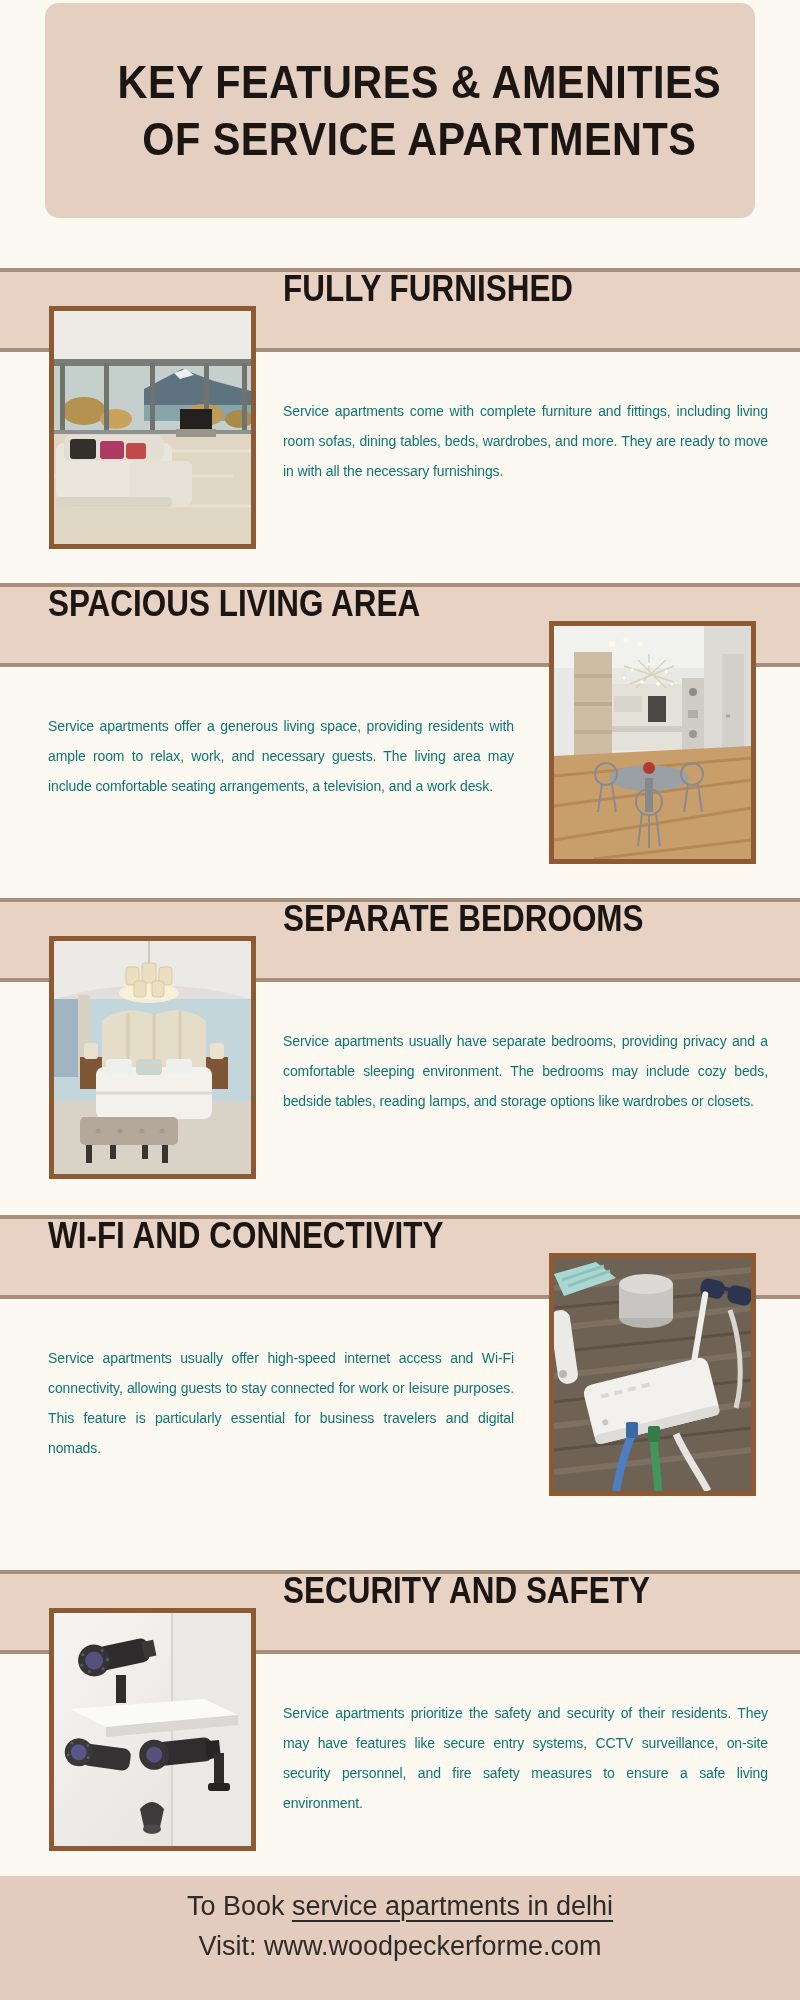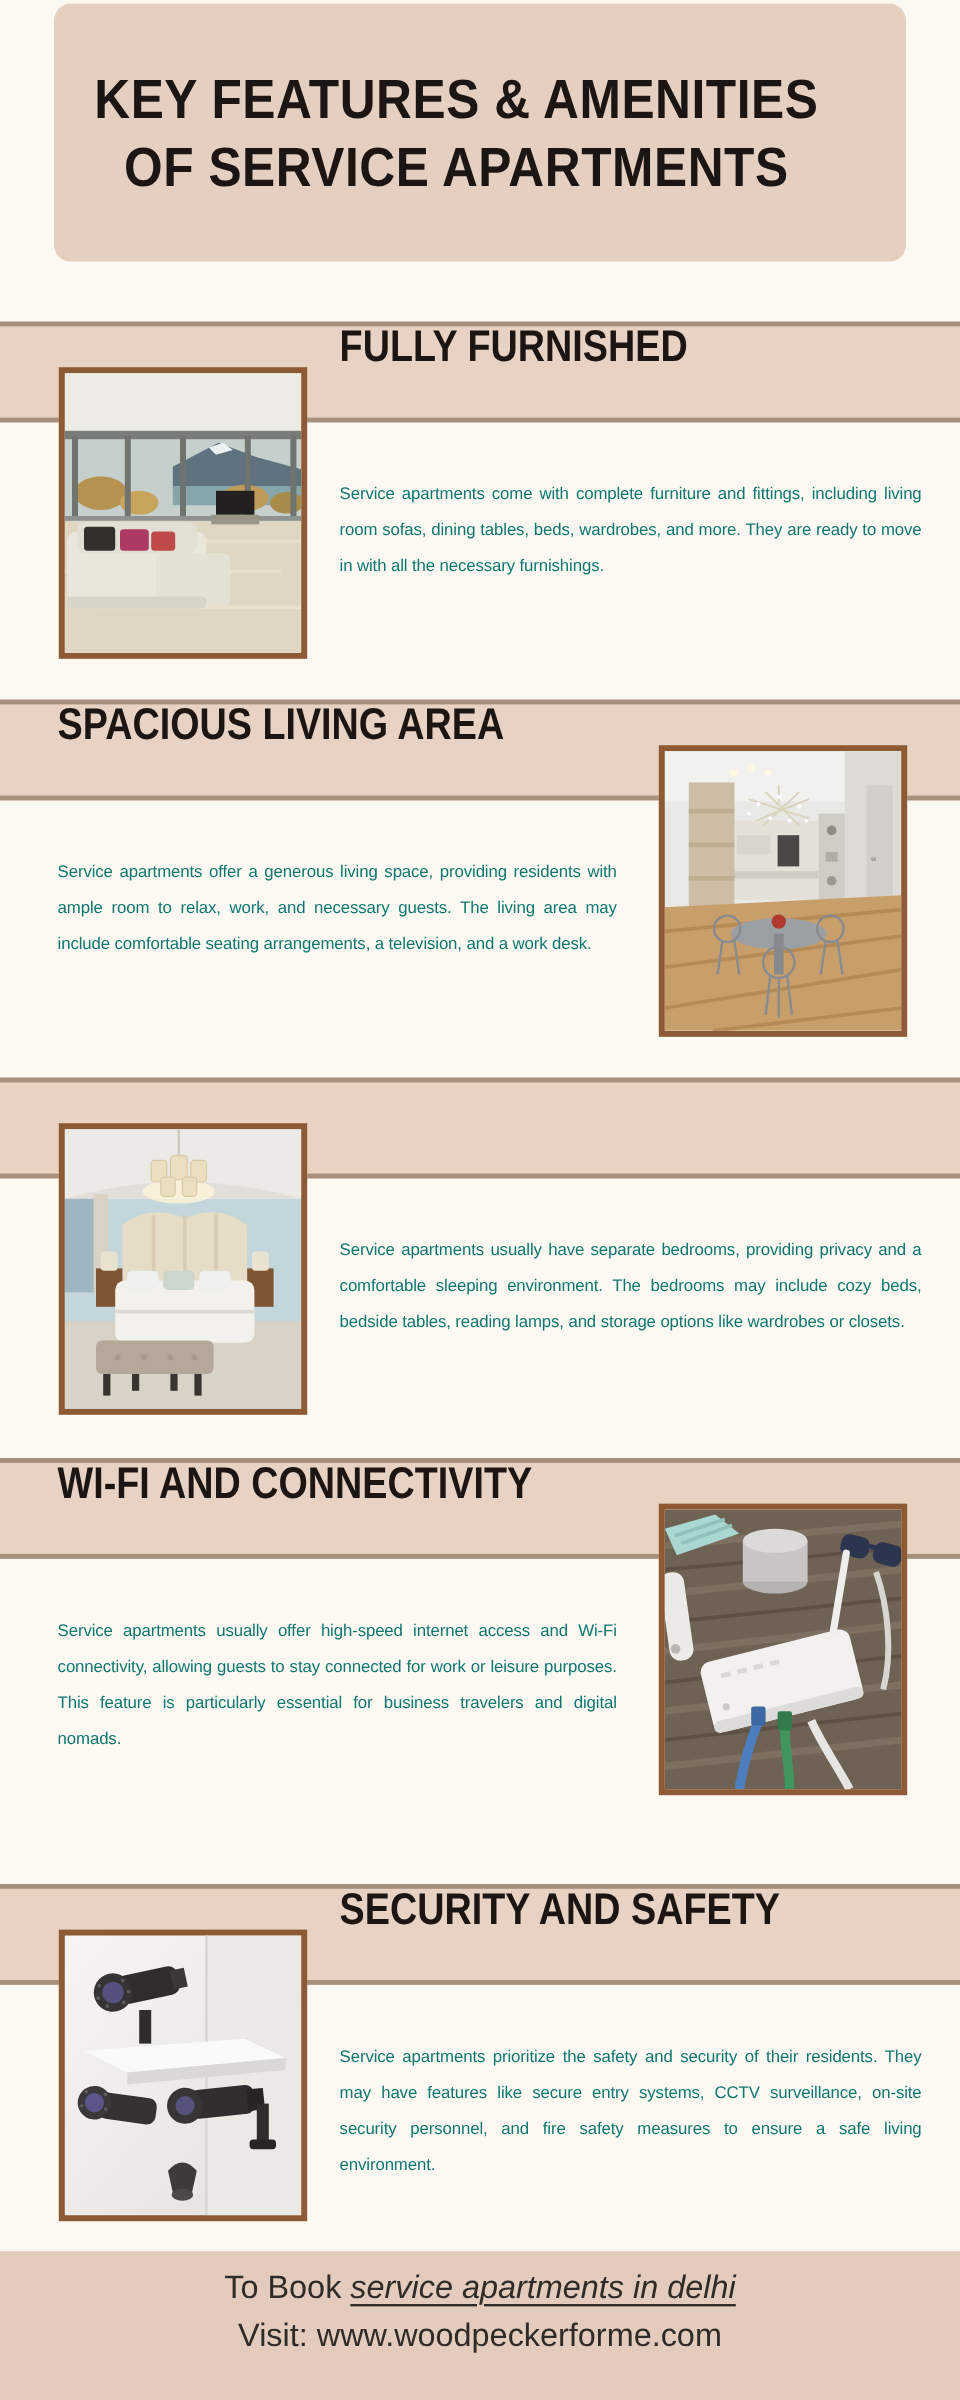--- a/index.html
+++ b/index.html
@@ -4,21 +4,21 @@
 <style>
   html,body{margin:0;padding:0;}
   .canvas{
     position:relative;width:800px;height:2000px;overflow:hidden;
     background:#fcf9f3;font-family:"Liberation Sans",sans-serif;
   }
   
   .header{
     position:absolute;left:45px;top:3px;width:710px;height:215px;
     background:#e5cfc1;border-radius:14px;
-    display:flex;flex-direction:column;align-items:flex-start;justify-content:center;
+    display:flex;flex-direction:column;align-items:flex-end;justify-content:center;
   }
   .header-title{
     transform:scaleX(0.9);transform-origin:center;
     text-align:center;font-weight:700;font-size:46px;line-height:57px;
     letter-spacing:0.5px;color:#1b1613;
   }
   .header-title span{display:block;}
   
   .section{position:absolute;left:0;width:800px;height:317px;}
   .band{
@@ -48,21 +48,20 @@
   
   .footer{
     position:absolute;left:0;top:1876px;width:800px;height:124px;box-sizing:border-box;
     background:#e3ccbe;text-align:center;padding-top:16px;
     color:#2f2b28;font-size:27px;
   }
   .footer-line{line-height:28px;margin-bottom:12px;}
   .booking-link{
     text-decoration:underline;text-decoration-thickness:2px;text-underline-offset:5px;
     cursor:pointer;
-    font-style:italic;
   }
 </style>
 </head>
 <body>
 
 <div class="canvas">
 
   <div class="header">
     <div class="header-title">
       <span>KEY FEATURES &amp; AMENITIES</span>
@@ -168,20 +167,23 @@
             <line x1="102" y1="187" x2="106" y2="220"></line>
             <line x1="95" y1="189" x2="95" y2="222"></line>
         </g>
       </svg>
     </div>
     <div class="sec-body body-left-col">Service apartments offer a generous living space, providing residents with ample room to relax, work, and necessary guests. The living area may include comfortable seating arrangements, a television, and a work desk.</div>
   </div>
 
   <div class="section" style="top:898px;">
     <div class="band"></div>
+    <div class="sec-title title-right-col">
+      <span>SEPARATE BEDROOMS</span>
+    </div>
     <div class="photo photo-left">
       <svg width="197" height="233" viewBox="0 0 197 233">
         <rect width="197" height="233" fill="#c3d6dc"></rect>
         <rect x="0" y="0" width="197" height="58" fill="#eceae6"></rect>
         <path d="M0 58 Q 98 30 197 58" fill="#e2dfda"></path>
         <path d="M0 44 Q 98 18 197 44" fill="#eceae6"></path>
         <rect x="0" y="160" width="197" height="73" fill="#d9d3c7"></rect>
         <rect x="0" y="58" width="26" height="78" fill="#9fb6c2"></rect>
         <rect x="24" y="54" width="12" height="84" fill="#d9d2c4"></rect>
         <line x1="95" y1="0" x2="95" y2="22" stroke="#cfc9bd" stroke-width="2"></line>

